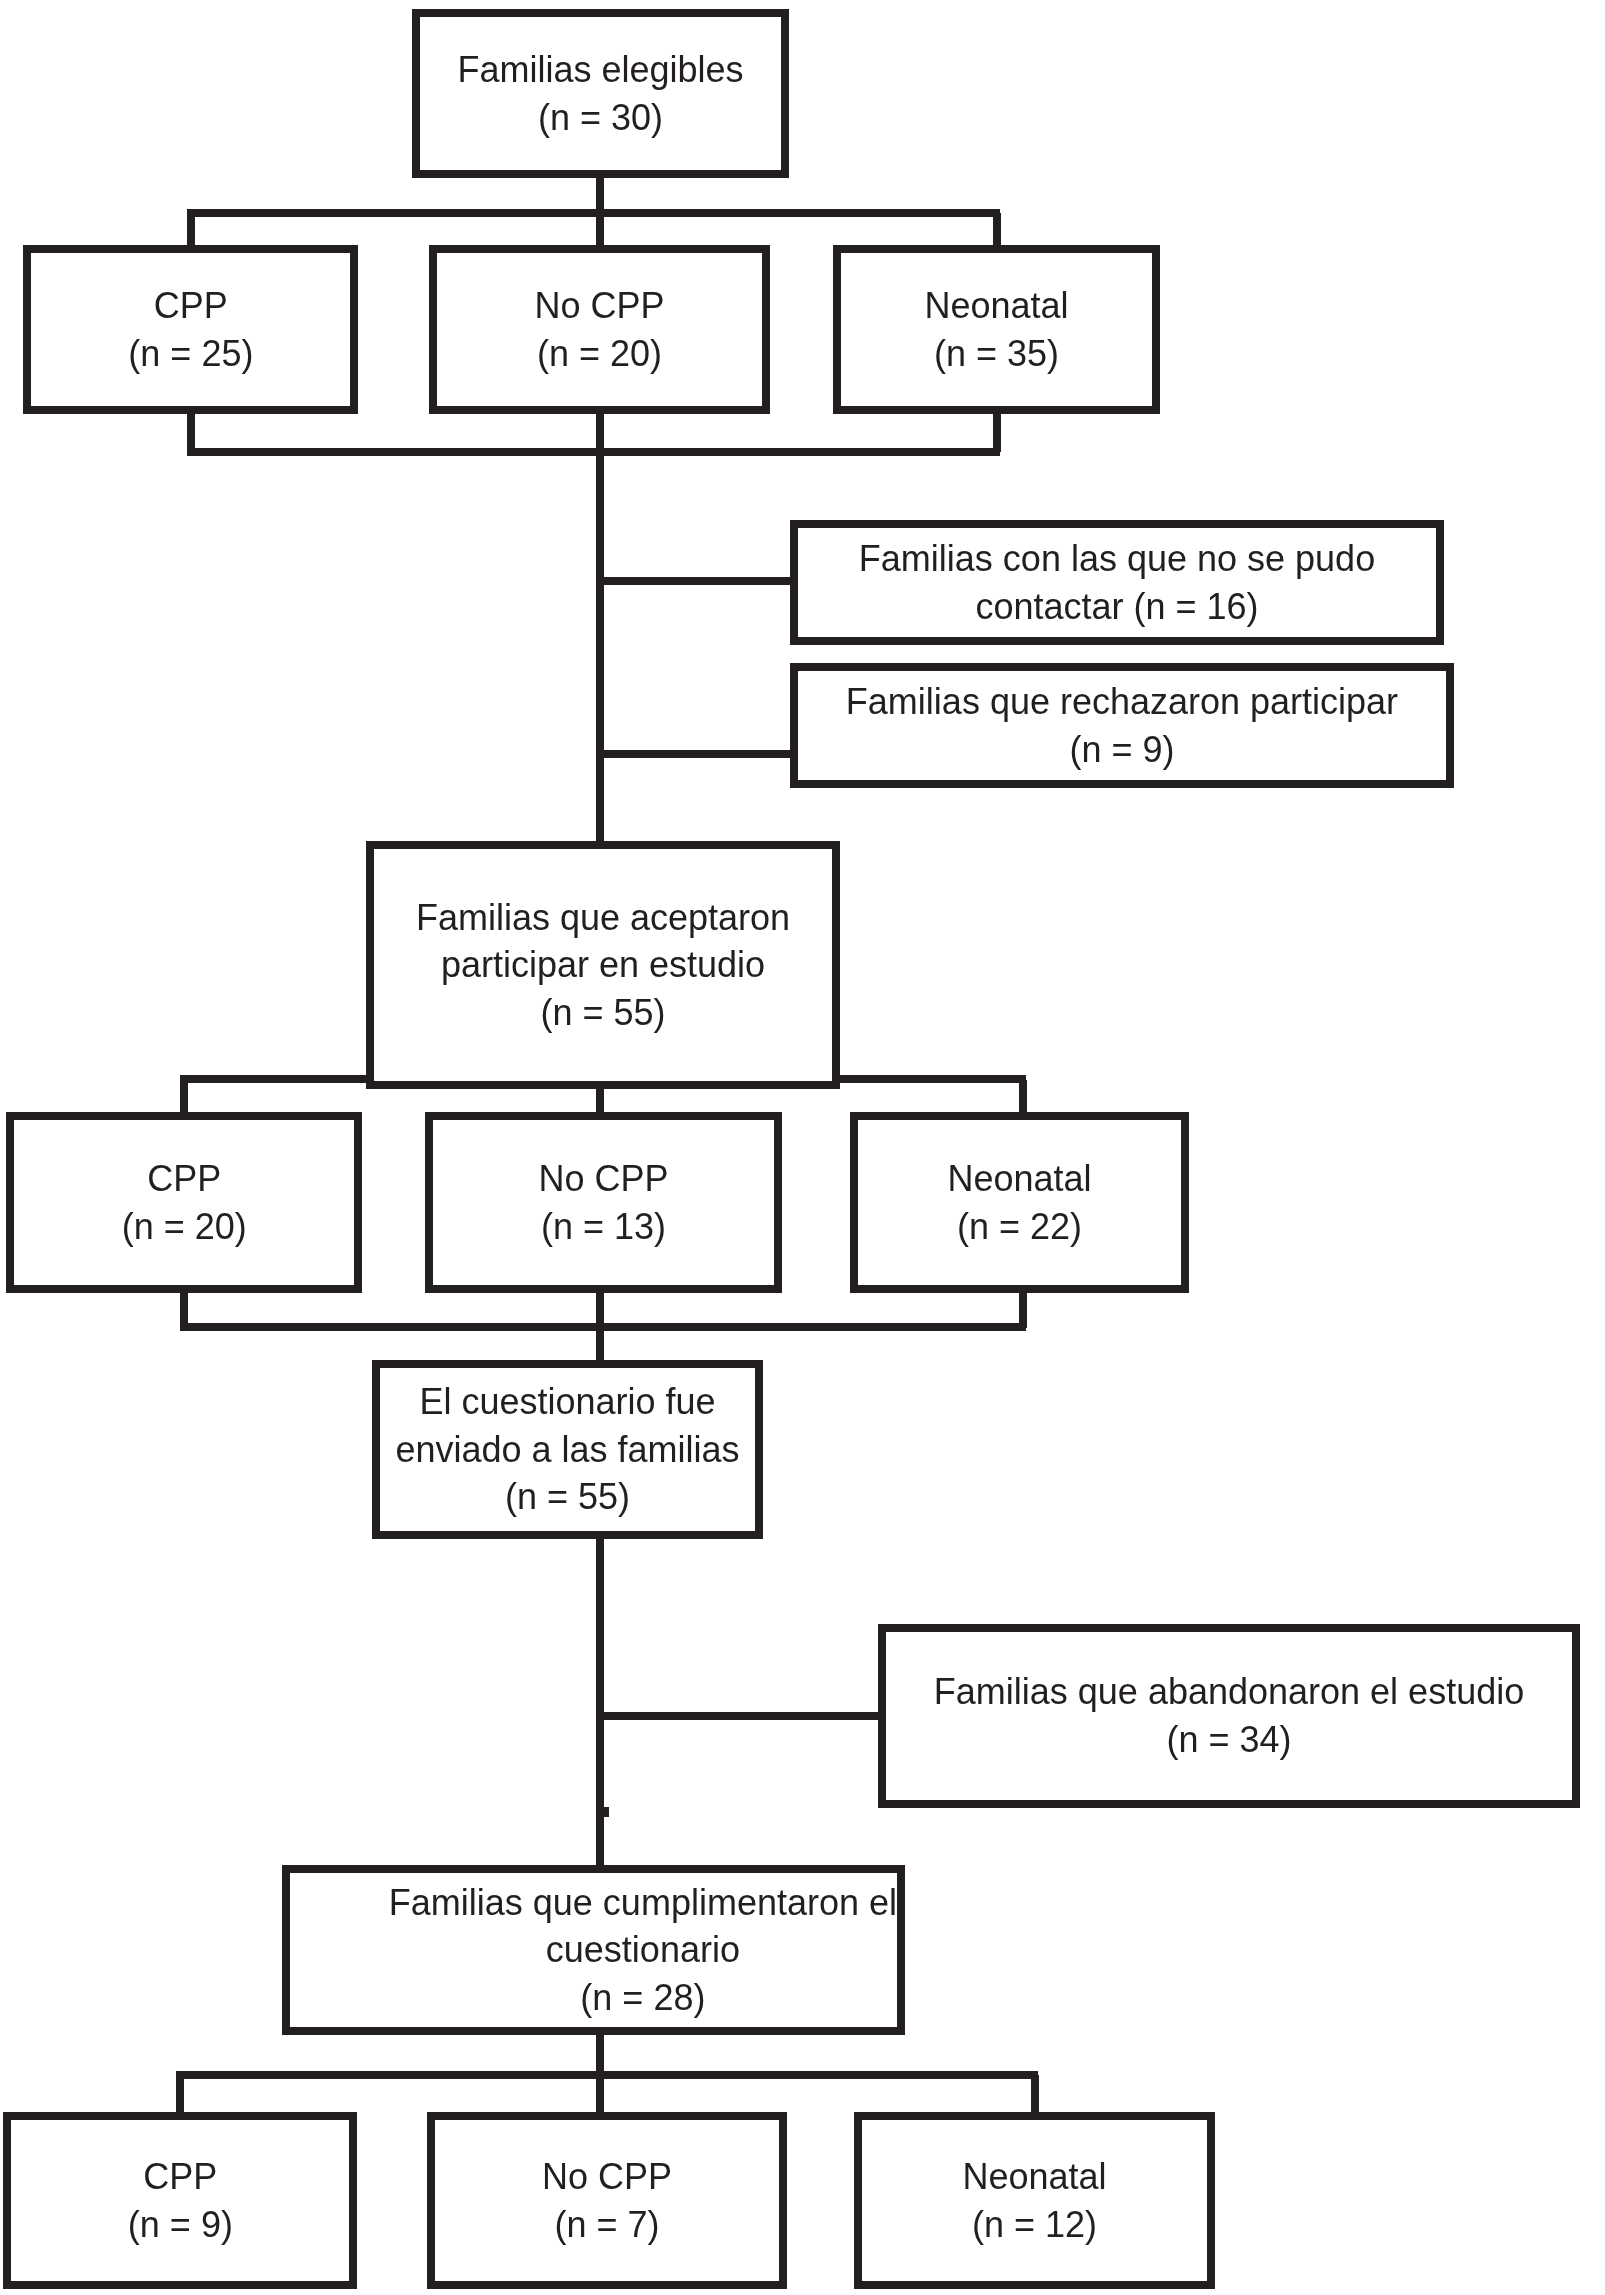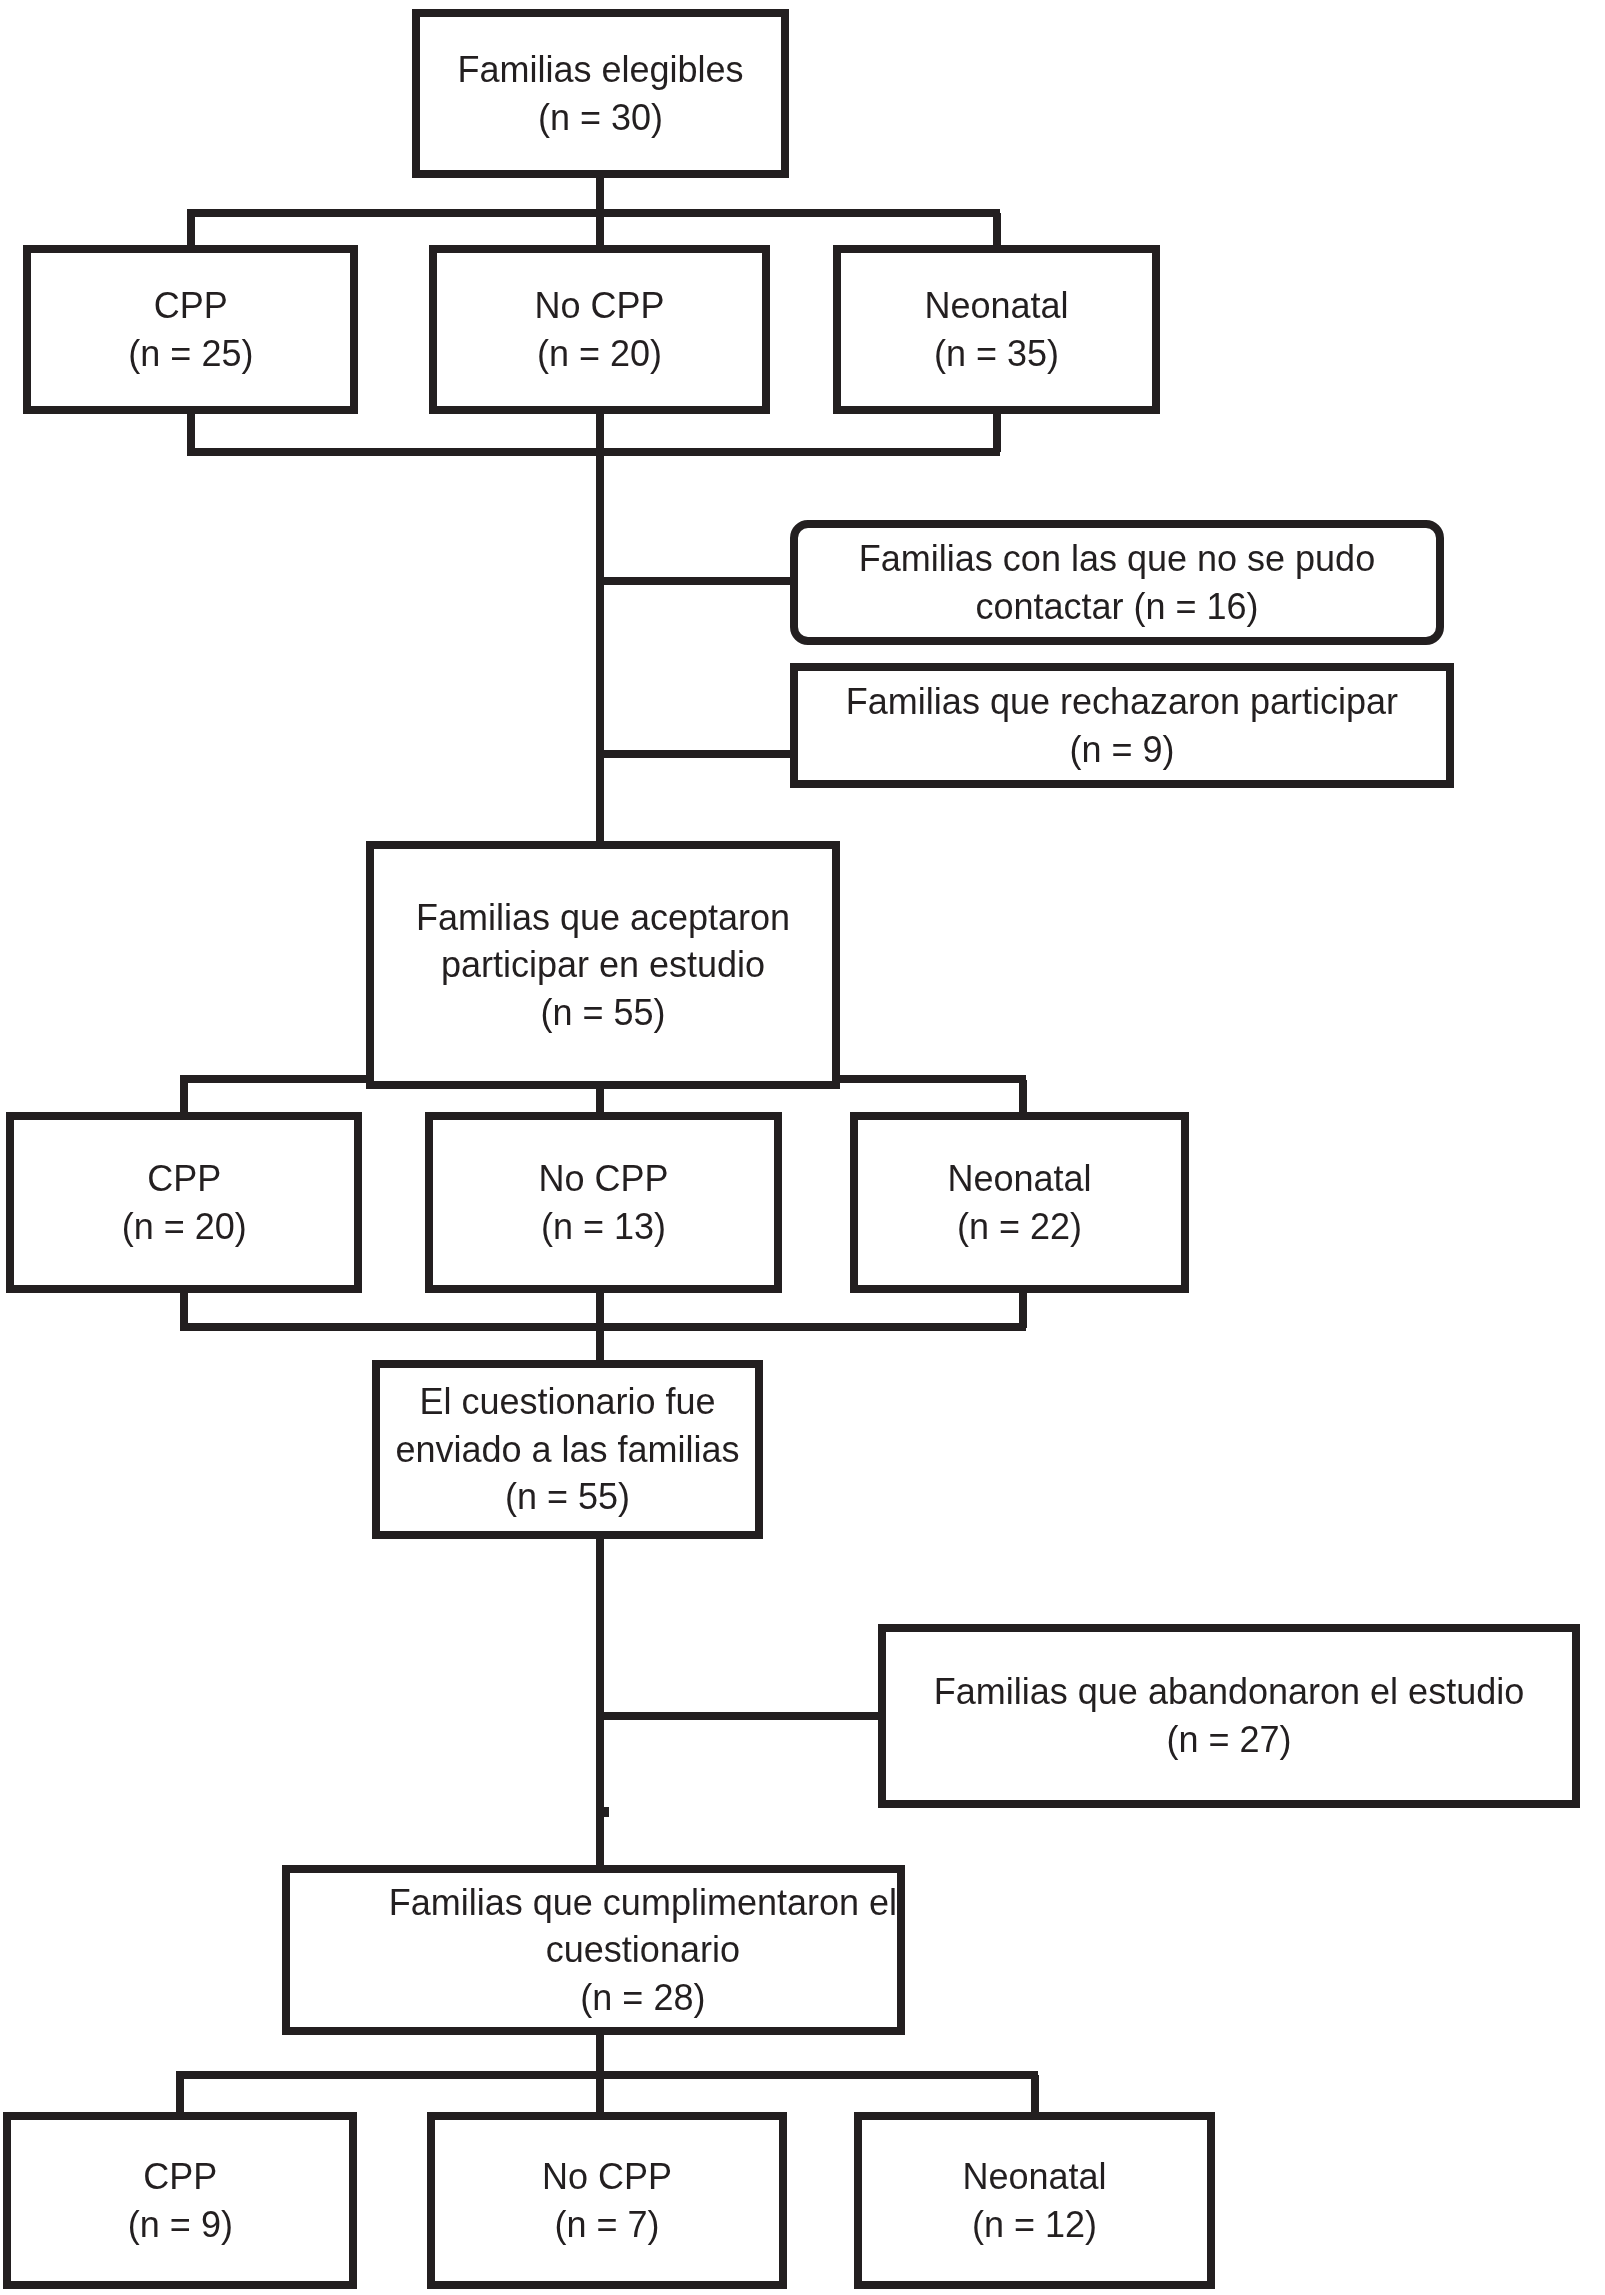--- a/index.html
+++ b/index.html
@@ -91,21 +91,21 @@
   </div>
   <div class="node" style="left:429px; top:245px; width:341px; height:169px;">
     <div class="label">No CPP
 (n = 20)</div>
   </div>
   <div class="node" style="left:833px; top:245px; width:327px; height:169px;">
     <div class="label">Neonatal
 (n = 35)</div>
   </div>
 
-  <div class="node" style="left:790px; top:520px; width:654px; height:125px;border-radius:18px;">
+  <div class="node" style="left:790px; top:520px; width:654px; height:125px;">
     <div class="label">Familias con las que no se pudo
 contactar (n = 16)</div>
   </div>
   <div class="node" style="left:790px; top:663px; width:664px; height:125px;">
     <div class="label">Familias que rechazaron participar
 (n = 9)</div>
   </div>
 
   <div class="node" style="left:366px; top:841px; width:474px; height:248px;">
     <div class="label">Familias que aceptaron
@@ -127,21 +127,21 @@
   </div>
 
   <div class="node" style="left:372px; top:1360px; width:391px; height:179px;">
     <div class="label">El cuestionario fue
 enviado a las familias
 (n = 55)</div>
   </div>
 
   <div class="node" style="left:878px; top:1624px; width:702px; height:184px;">
     <div class="label">Familias que abandonaron el estudio
-(n = 27)</div>
+(n = 34)</div>
   </div>
 
   <div class="node" style="left:282px; top:1865px; width:623px; height:170px;justify-content:flex-end;">
     <div class="label">Familias que cumplimentaron el
 cuestionario
 (n = 28)</div>
   </div>
 
   <div class="node" style="left:3.4px; top:2112px; width:354px; height:177px;">
     <div class="label">CPP

